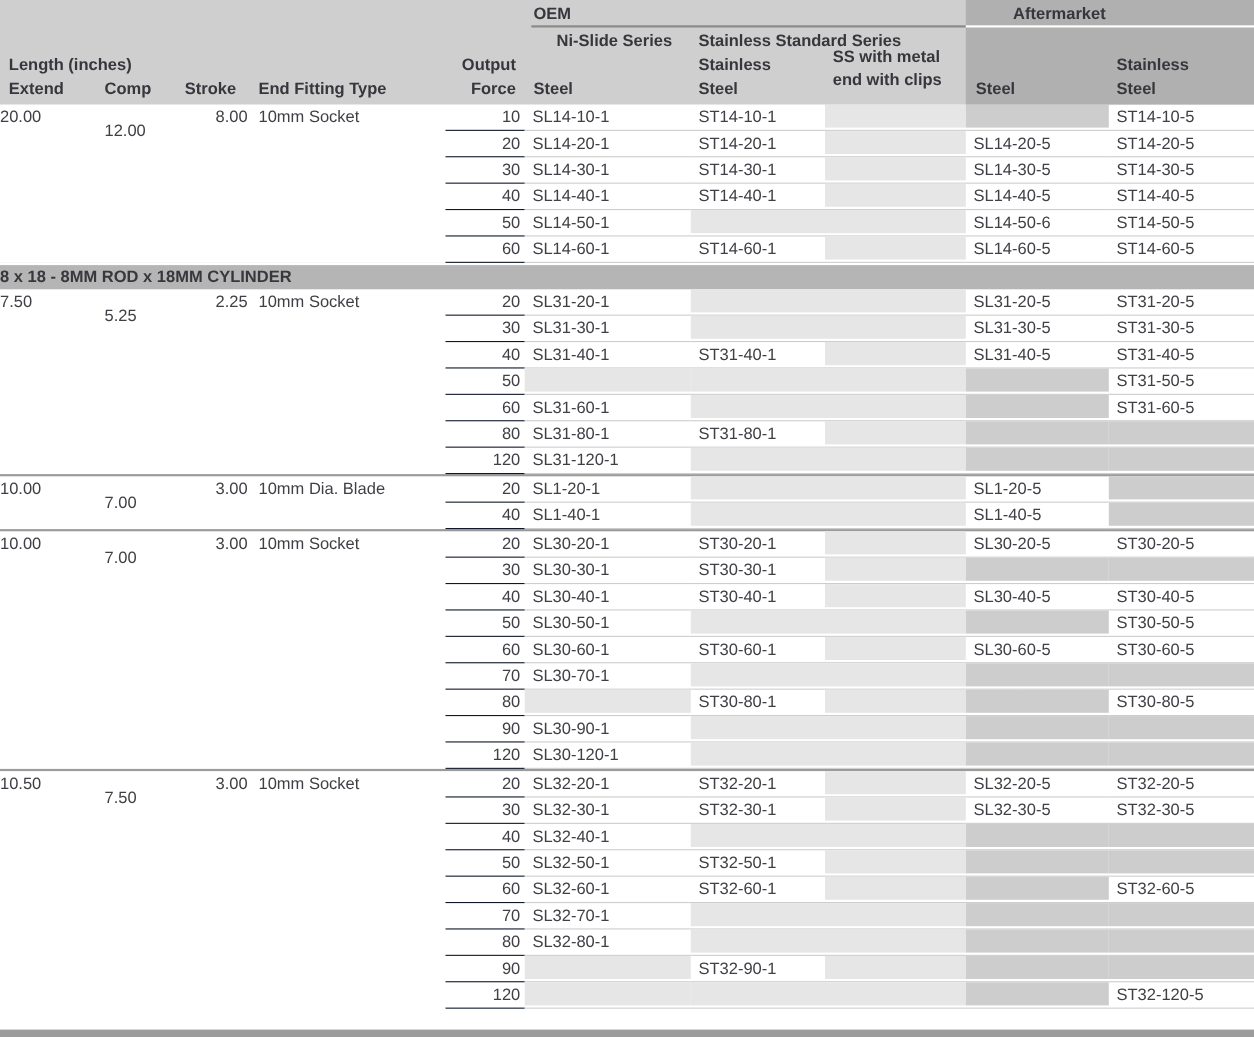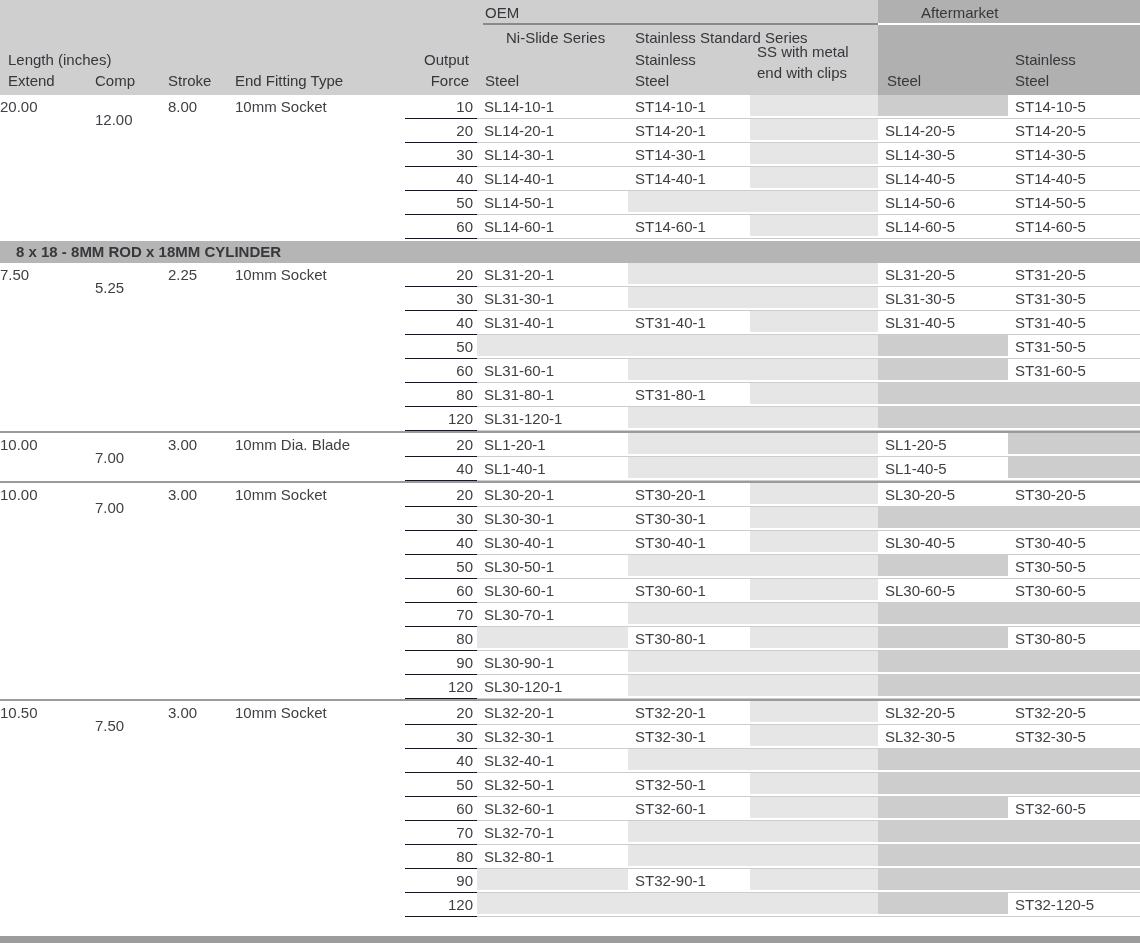--- a/index.html
+++ b/index.html
@@ -7,21 +7,21 @@
     width:1140px;height:943px;overflow:hidden;position:relative;
     background:#fff;color:var(--text,#3f3f45);
     font-family:"Liberation Sans",sans-serif;
   }
   
   .header{position:relative;height:95px;background:var(--header_bg,#cfcfcf);}
   .am-bg{position:absolute;left:878px;top:0;width:262px;height:95px;background:var(--aftermarket_bg,#b0b0b0);}
   .oem-underline{position:absolute;left:483px;top:23px;width:395px;height:2px;background:var(--oem_underline,#8a8a8a);}
   .am-underline{position:absolute;left:878px;top:23px;width:262px;height:2px;background:#fff;}
   .hlabel{
-    position:absolute;font-weight:normal;font-size:15px;line-height:21px;
+    position:absolute;font-weight:bold;font-size:15px;line-height:21px;
     white-space:pre-line;color:#36363c;
   }
   .h-oem{left:485px;top:2px;}
   .h-am{left:887px;top:2px;margin-left:34px;}
   .h-nislide{left:485px;top:27px;margin-left:21px;}
   .h-ststd{left:635px;top:27px;}
   .h-length{left:8px;top:49px;}
   .h-extend{left:8px;top:70px;}
   .h-comp{left:95px;top:70px;}
   .h-stroke{left:168px;top:70px;}
@@ -34,30 +34,30 @@
   .h-amss{left:1015px;top:49px;}
   
   .row{
     display:grid;
     grid-template-columns:88px 72px 72px 173px 72px 151px 122px 128px 130px 132px;
     height:24px;
   }
   .c{font-size:15px;line-height:23px;height:23px;white-space:nowrap;overflow:hidden;}
   .row .c:nth-child(1){padding-left:0;}
   .row .c:nth-child(2){padding-left:7px;margin-top:13px;}
-  .row .c:nth-child(3){padding-left:8px;}
+  .row .c:nth-child(3){padding-left:8px;margin-left:28px;}
   .row .c:nth-child(4){padding-left:3px;}
   .force{text-align:right;padding-right:4px;border-bottom:1px solid #0f172a;}
   .part{padding-left:7px;border-bottom:1px solid var(--hairline,#cdcdcd);}
   .part.empty-oem{background:linear-gradient(var(--empty_oem_cell,#e6e6e6),var(--empty_oem_cell,#e6e6e6)) no-repeat 0 0/100% 21px;}
   .part.empty-am{background:linear-gradient(var(--empty_am_cell,#cdcdcd),var(--empty_am_cell,#cdcdcd)) no-repeat 0 0/100% 21px;}
   .section-bar{
     height:22px;line-height:22px;border-top:2px solid #fff;
     background:var(--section_bar_bg,#b5b5b5);
-    font-weight:bold;font-size:15px;padding-left:16px;color:#37373c;
+    font-weight:bold;font-size:15px;padding-left:0;color:#37373c;
   }
   .group-sep{border-top:2px solid var(--group_line,#9b9b9b);}
   .bottom-bar{position:absolute;left:0;bottom:0;width:1140px;height:7px;background:var(--bottom_bar,#9c9c9c);}
 </style>
 </head>
 <body>
 
 <div class="header">
   <div class="am-bg"></div>
   <div class="oem-underline"></div>

